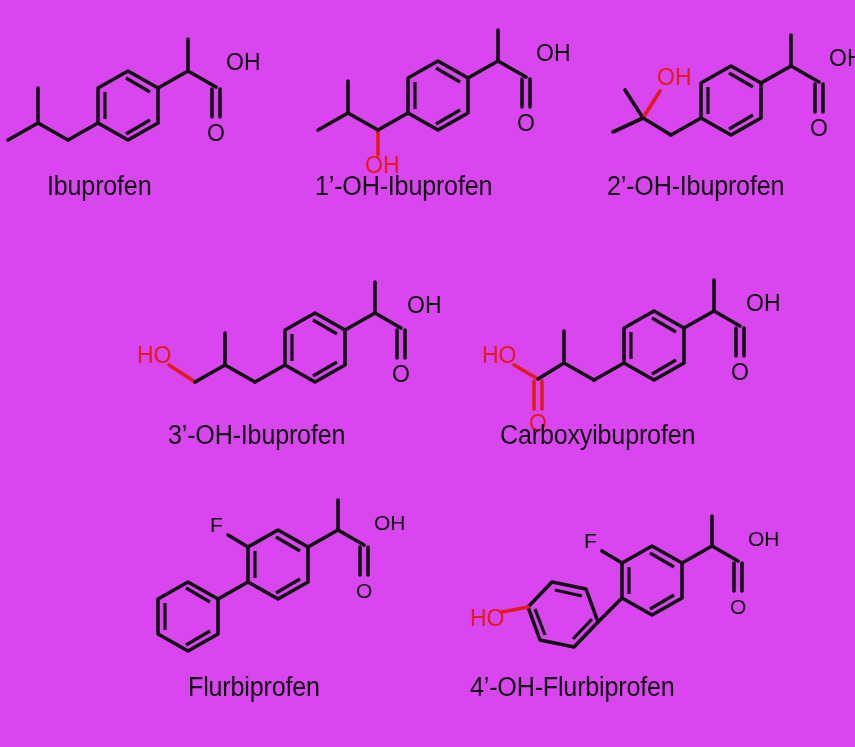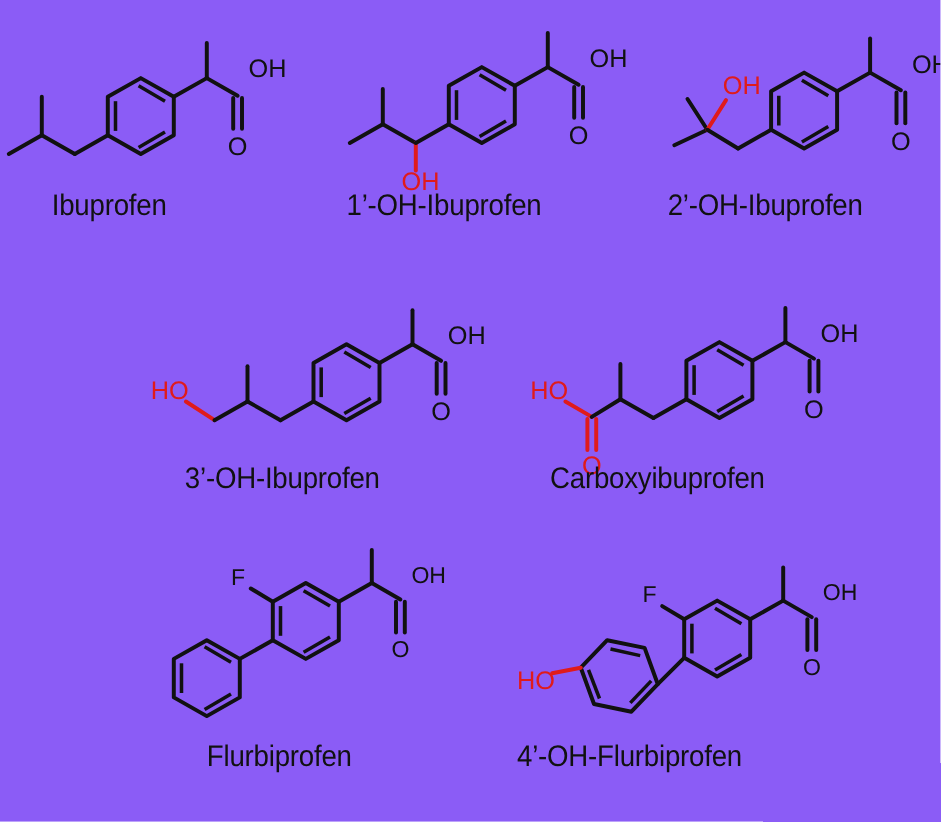--- a/index.html
+++ b/index.html
@@ -9,21 +9,21 @@
     background: #ffffff;
   }
   body {
     font-family: "Liberation Sans", sans-serif;
     -webkit-font-smoothing: antialiased;
   }
   #figure {
     position: relative;
     width: 855px;
     height: 747px;
-    background: #8b5cf6;
+    background: #d946ef;
     overflow: hidden;
   }
   .structure {
     position: absolute;
   }
   .structure svg {
     display: block;
     overflow: visible;
   }
   

